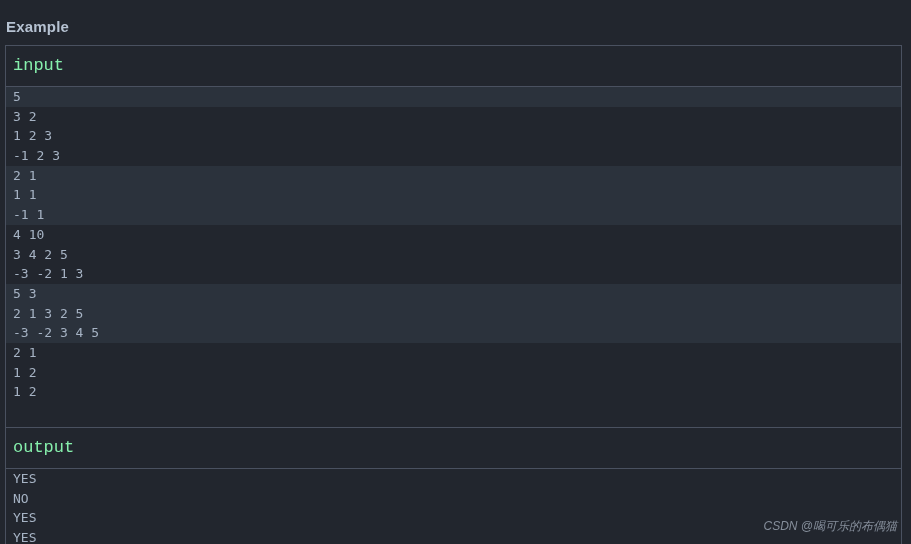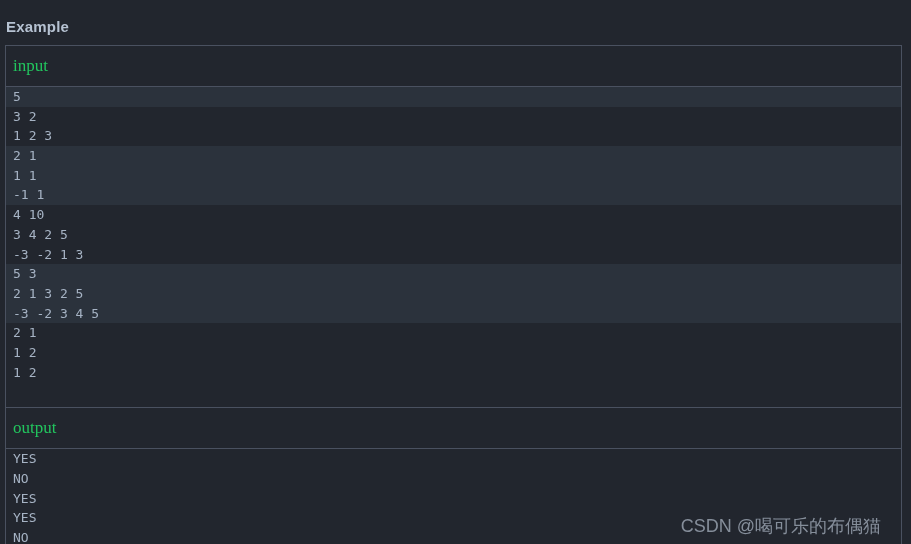--- a/index.html
+++ b/index.html
@@ -33,23 +33,23 @@
     border-top: 1px solid #4a5160;
     border-right: 1px solid #4a5160;
     background: #22262e;
     width: 897px;
     margin-left: 5px;
     box-sizing: border-box;
   }
 
   
   .io-header {
-    font-family: Liberation Serif, serif;
+    font-family: Liberation Mono, monospace;
     font-size: 17px;
-    color: #22c55e;
+    color: #86efac;
     padding: 9px 0 9px 7px;
     background: #22262e;
     border-bottom: 1px solid #4a5160;
     line-height: 22px;
     letter-spacing: 0px;
   }
   .io-header.second {
     border-top: 1px solid #4a5160;
     margin-top: 25px;
   }
@@ -76,48 +76,50 @@
   }
 
   .output-body {
     background: #fde047;
     padding-bottom: 24px;
   }
 
   
   .watermark {
     position: absolute;
-    right: 30px;
+    right: 14px;
     bottom: 8px;
     color: #8e97a4;
     font-family: "Liberation Sans", sans-serif;
-    font-size: 18px;
+    font-size: 12px;
     line-height: 20px;
     white-space: nowrap;
     opacity: 0.92;
+    font-style: italic;
   }
 </style>
 </head>
 <body>
 
 <div>
 
   <div class="section-title">Example</div>
 
   <div class="example-box">
 
     <div class="io-header">input</div>
 
     <div class="io-body" id="input-body">
         <div class="line-group alt">
           <div class="code-line">5</div>
         </div>
         <div class="line-group">
           <div class="code-line">3 2</div>
           <div class="code-line">1 2 3</div>
+          <div class="code-line">-1 2 3</div>
         </div>
         <div class="line-group alt">
           <div class="code-line">2 1</div>
           <div class="code-line">1 1</div>
           <div class="code-line">-1 1</div>
         </div>
         <div class="line-group">
           <div class="code-line">4 10</div>
           <div class="code-line">3 4 2 5</div>
           <div class="code-line">-3 -2 1 3</div>

